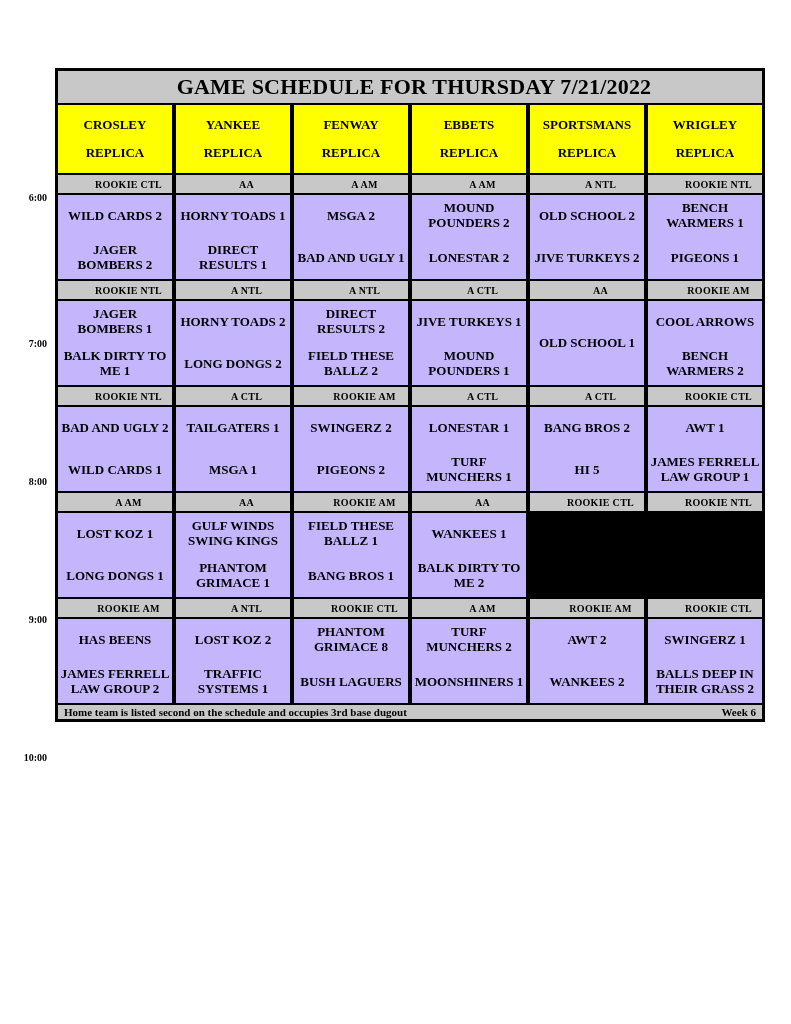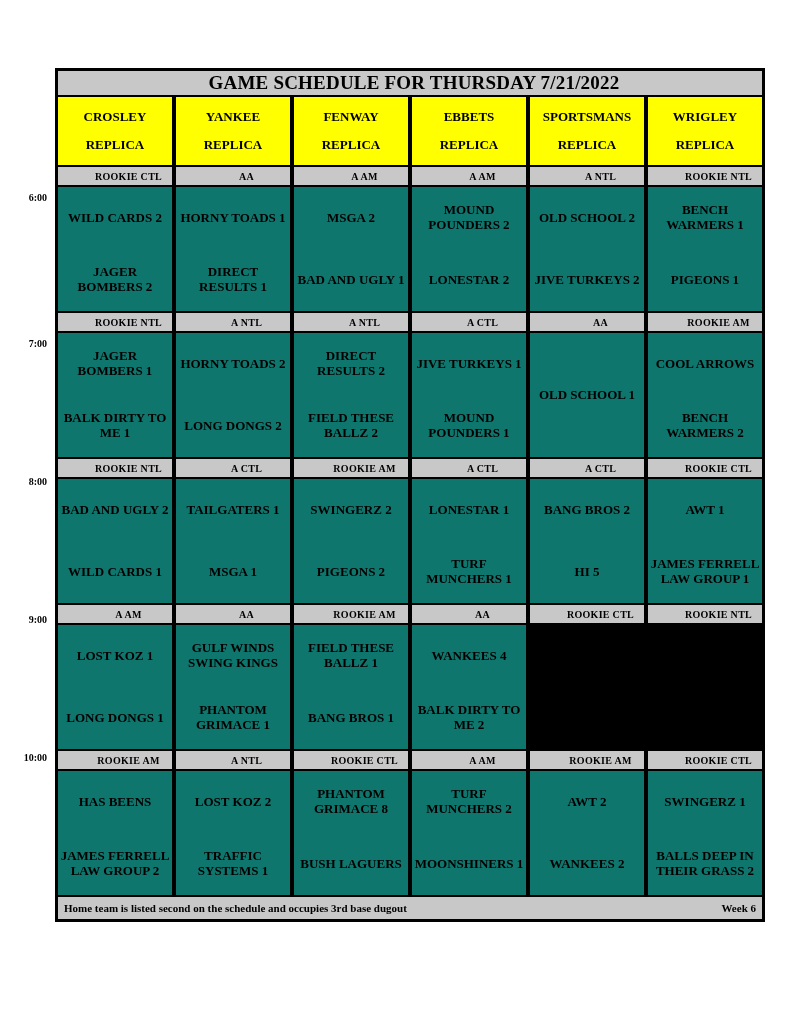--- a/index.html
+++ b/index.html
@@ -23,49 +23,49 @@
   
   .schedule{
     position:absolute;left:55px;top:68px;width:710px;
     border:3px solid var(--border,#000);
     background:var(--border,#000);
     display:flex;flex-direction:column;gap:2px;
     box-sizing:border-box;
   }
   .titlebar{
     background:var(--bar,#C8C8C8);
-    height:24px;display:flex;align-items:center;justify-content:center;
-    font-size:19px;font-weight:bold;letter-spacing:.2px;padding-left:8px;
+    height:32px;display:flex;align-items:center;justify-content:center;
+    font-size:22px;font-weight:bold;letter-spacing:.2px;padding-left:8px;
   }
   .grid-row{
     display:grid;grid-template-columns:repeat(6,1fr);
     gap:4px;background:var(--border,#000);border-radius:31px;
   }
   .venue-cell{
     background:var(--yellow,#FFFF00);
     height:68px;display:flex;flex-direction:column;align-items:center;justify-content:center;
     gap:12px;font-size:13px;font-weight:bold;text-align:center;
   }
   .division-cell{
     background:var(--bar,#C8C8C8);
     height:18px;display:flex;align-items:center;justify-content:center;
     font-size:10px;font-weight:bold;letter-spacing:.3px;padding-left:27px;
   }
   .game-cell{
-    background:#0f766e;height:124px;
+    background:#c4b5fd;height:84px;
     display:flex;flex-direction:column;
   }
   .team{
     flex:1;display:flex;align-items:center;justify-content:center;
     font-size:13px;font-weight:bold;text-align:center;
     line-height:1.12;padding:0 2px;
   }
   .footerbar{
     background:var(--bar,#C8C8C8);
-    height:22px;display:flex;align-items:center;justify-content:space-between;
+    height:14px;display:flex;align-items:center;justify-content:space-between;
     font-size:11px;font-weight:bold;padding:0 6px;
   }
 </style>
 </head>
 <body>
 
 <div class="page">
 
   <div class="time-gutter" id="time-gutter">
       <span class="time-label time-0">6:00</span>
@@ -220,21 +220,21 @@
           </div>
           <div class="game-cell">
             <div class="team">GULF WINDS SWING KINGS</div>
             <div class="team">PHANTOM GRIMACE 1</div>
           </div>
           <div class="game-cell">
             <div class="team">FIELD THESE BALLZ 1</div>
             <div class="team">BANG BROS 1</div>
           </div>
           <div class="game-cell">
-            <div class="team">WANKEES 4</div>
+            <div class="team">WANKEES 1</div>
             <div class="team">BALK DIRTY TO ME 2</div>
           </div>
         </div>
         <div class="grid-row">
           <div class="division-cell">ROOKIE AM</div>
           <div class="division-cell">A NTL</div>
           <div class="division-cell">ROOKIE CTL</div>
           <div class="division-cell">A AM</div>
           <div class="division-cell">ROOKIE AM</div>
           <div class="division-cell">ROOKIE CTL</div>

